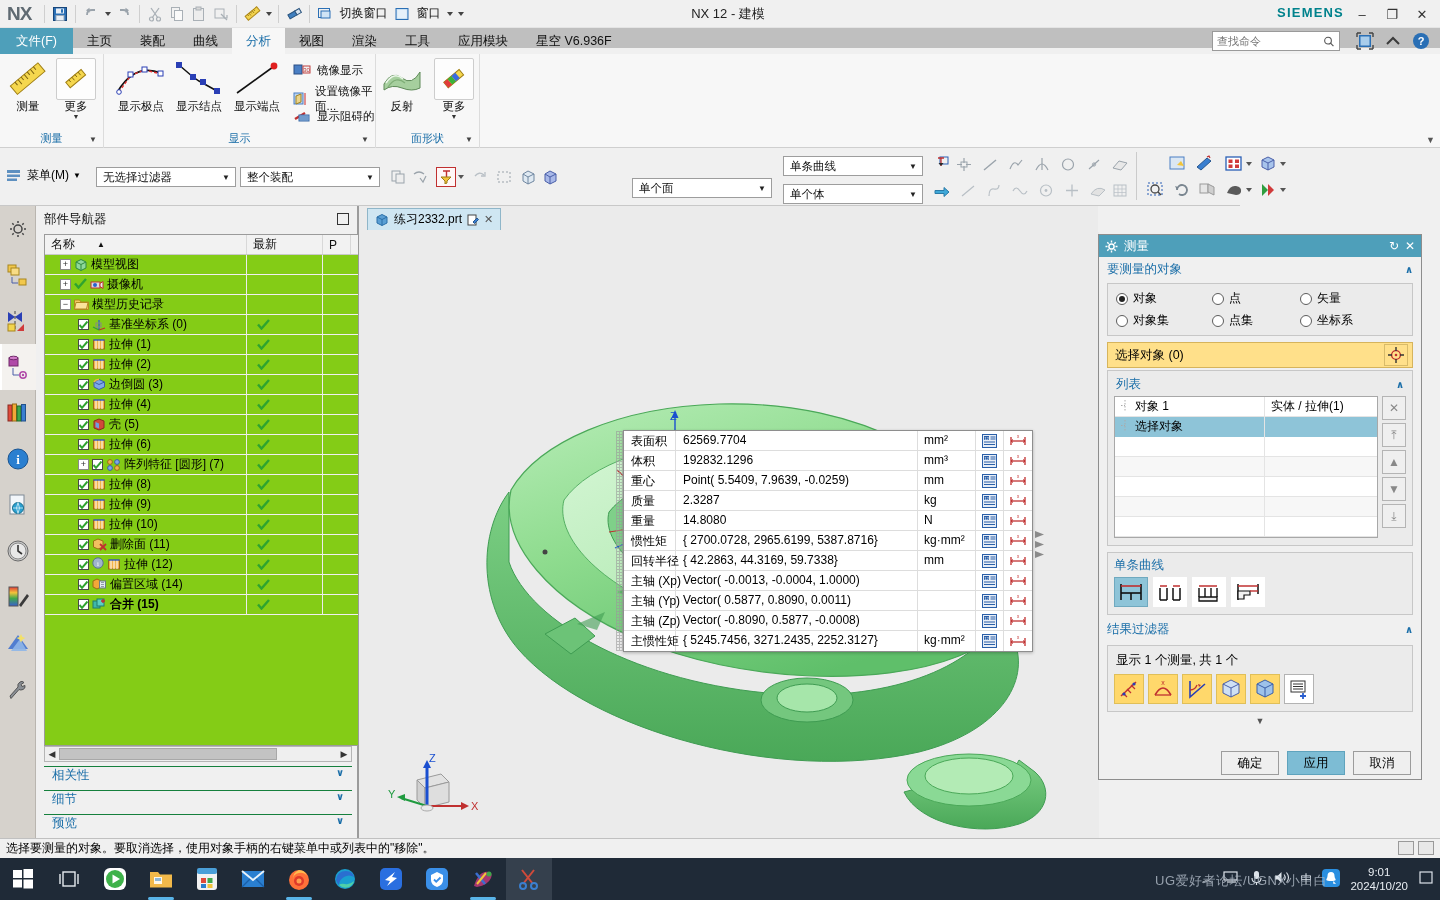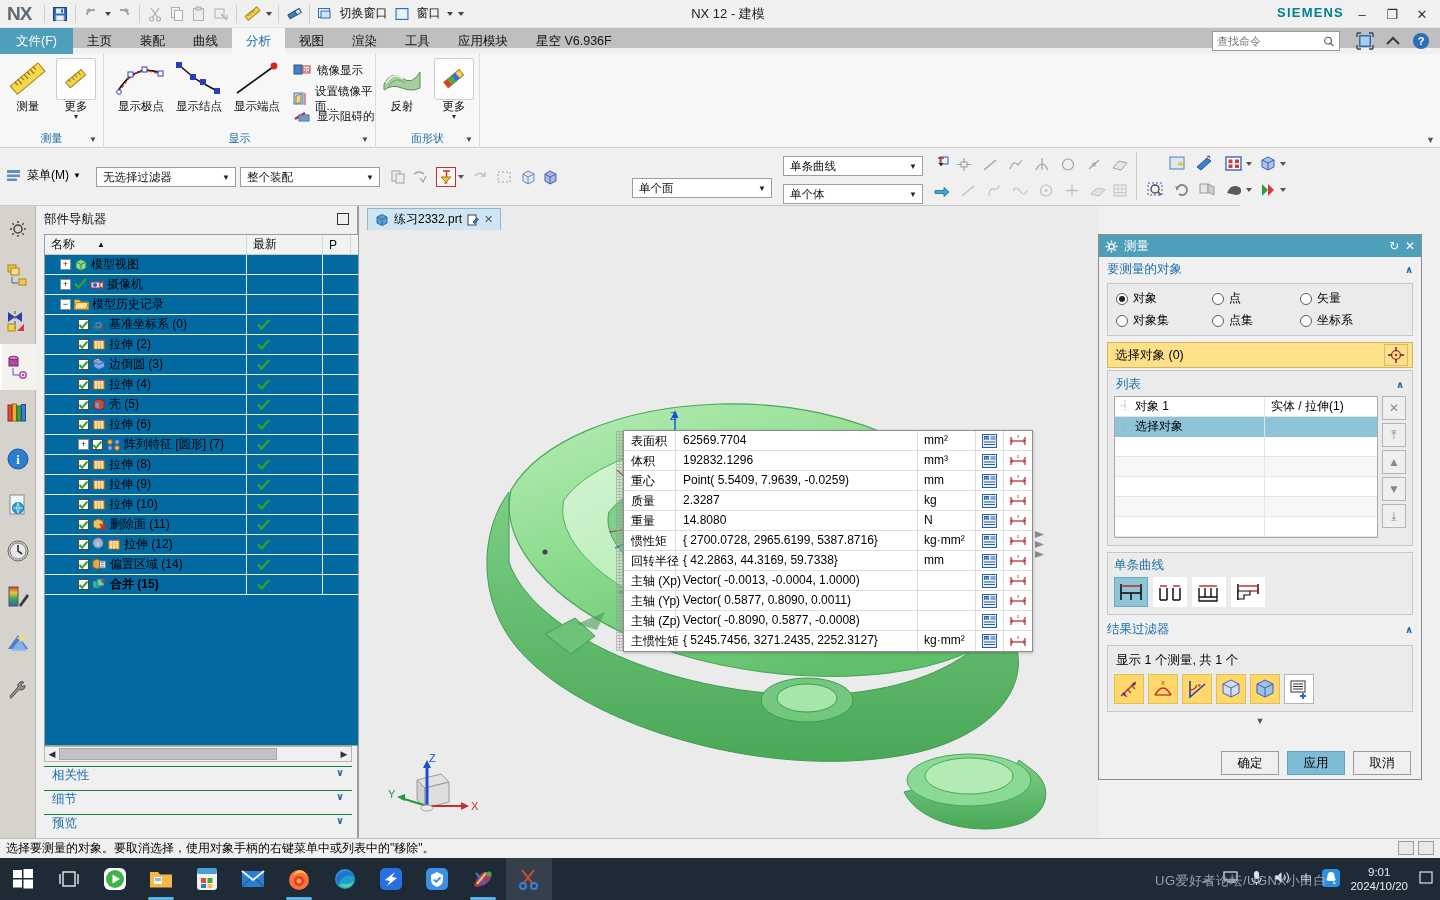--- a/index.html
+++ b/index.html
@@ -68,21 +68,21 @@
 
   
   .resbar{position:absolute;left:0;top:206px;width:36px;height:632px;background:#d6d2cc;border-right:1px solid #b9b5af;}
   .res-ic{width:36px;height:46px;display:flex;align-items:center;justify-content:center;}
   .res-ic.active{background:#f4f2ef;border-left:2px solid #fff;}
 
   
   .navpanel{position:absolute;left:36px;top:206px;width:322px;height:632px;background:#f0f0f0;border-right:1px solid #9b9b9b;}
   .nav-head{height:26px;display:flex;align-items:center;padding:0 8px;font-size:12.5px;color:#111;justify-content:space-between;background:#f0f0f0;}
   .nav-pin{width:12px;height:12px;border:1.5px solid #333;}
-  .nav-table{position:absolute;left:8px;top:28px;width:367px;height:512px;background:#0369a1;border:1px solid #9b9b9b;overflow:hidden;}
+  .nav-table{position:absolute;left:8px;top:28px;width:367px;height:512px;background:#84cc16;border:1px solid #9b9b9b;overflow:hidden;}
   .nav-cols{display:flex;height:20px;background:#f2f2f2;border-bottom:1px solid #c9c9c9;font-size:12px;}
   .nav-col{display:flex;align-items:center;padding:0 6px;border-right:1px solid #d8d8d8;color:#111;}
   .c-name{width:202px;}
   .c-upd{width:76px;}
   .c-p{width:28px;}
   .nrow{display:flex;height:20px;border-bottom:1px solid #efefef;font-size:12px;align-items:center;}
   .nrow .n-name{width:202px;display:flex;align-items:center;gap:3px;padding-left:4px;overflow:hidden;white-space:nowrap;border-right:1px solid #ececec;height:20px;}
   .nrow .n-upd{width:76px;display:flex;align-items:center;justify-content:flex-start;padding-left:10px;border-right:1px solid #ececec;height:20px;}
   .nrow .n-p{width:28px;height:20px;}
   .expander{width:11px;height:11px;border:1px solid #8a8a8a;background:#fff;font-size:9px;line-height:9px;
@@ -877,20 +877,44 @@
                   <path d="M0.5 4 L3 6.8 L8.5 0.5" stroke="#2fa32f" stroke-width="2" fill="none"></path>
                 </svg>
               </span>
               <span style="flex: 0 0 auto; display: inline-flex;">
                 <svg width="14" height="13" viewBox="0 0 14 13">
                   <rect x="1.5" y="2" width="11" height="9" fill="#f2b44a" stroke="#9a6c14"></rect>
                   <path d="M4 2 v9 M7 2 v9 M10 2 v9" stroke="#fff" stroke-width="1"></path>
                   <path d="M1.5 2 h11" stroke="#2a5fd0" stroke-width="1.3"></path>
                 </svg>
               </span>
+              <span>拉伸 (1)</span>
+            </div>
+            <div class="n-upd">
+              <svg width="13" height="11" viewBox="0 0 13 11">
+                <path d="M1 5.5 L4.5 9.5 L12 1" stroke="#2fa32f" stroke-width="2.4" fill="none"></path>
+              </svg>
+            </div>
+            <div class="n-p"></div>
+          </div>
+          <div class="nrow">
+            <div class="n-name">
+              <span class="spacer-ind" style="width: 26px;"></span>
+              <span class="chk">
+                <svg width="9" height="8" viewBox="0 0 9 8">
+                  <path d="M0.5 4 L3 6.8 L8.5 0.5" stroke="#2fa32f" stroke-width="2" fill="none"></path>
+                </svg>
+              </span>
+              <span style="flex: 0 0 auto; display: inline-flex;">
+                <svg width="14" height="13" viewBox="0 0 14 13">
+                  <rect x="1.5" y="2" width="11" height="9" fill="#f2b44a" stroke="#9a6c14"></rect>
+                  <path d="M4 2 v9 M7 2 v9 M10 2 v9" stroke="#fff" stroke-width="1"></path>
+                  <path d="M1.5 2 h11" stroke="#2a5fd0" stroke-width="1.3"></path>
+                </svg>
+              </span>
               <span>拉伸 (2)</span>
             </div>
             <div class="n-upd">
               <svg width="13" height="11" viewBox="0 0 13 11">
                 <path d="M1 5.5 L4.5 9.5 L12 1" stroke="#2fa32f" stroke-width="2.4" fill="none"></path>
               </svg>
             </div>
             <div class="n-p"></div>
           </div>
           <div class="nrow">

